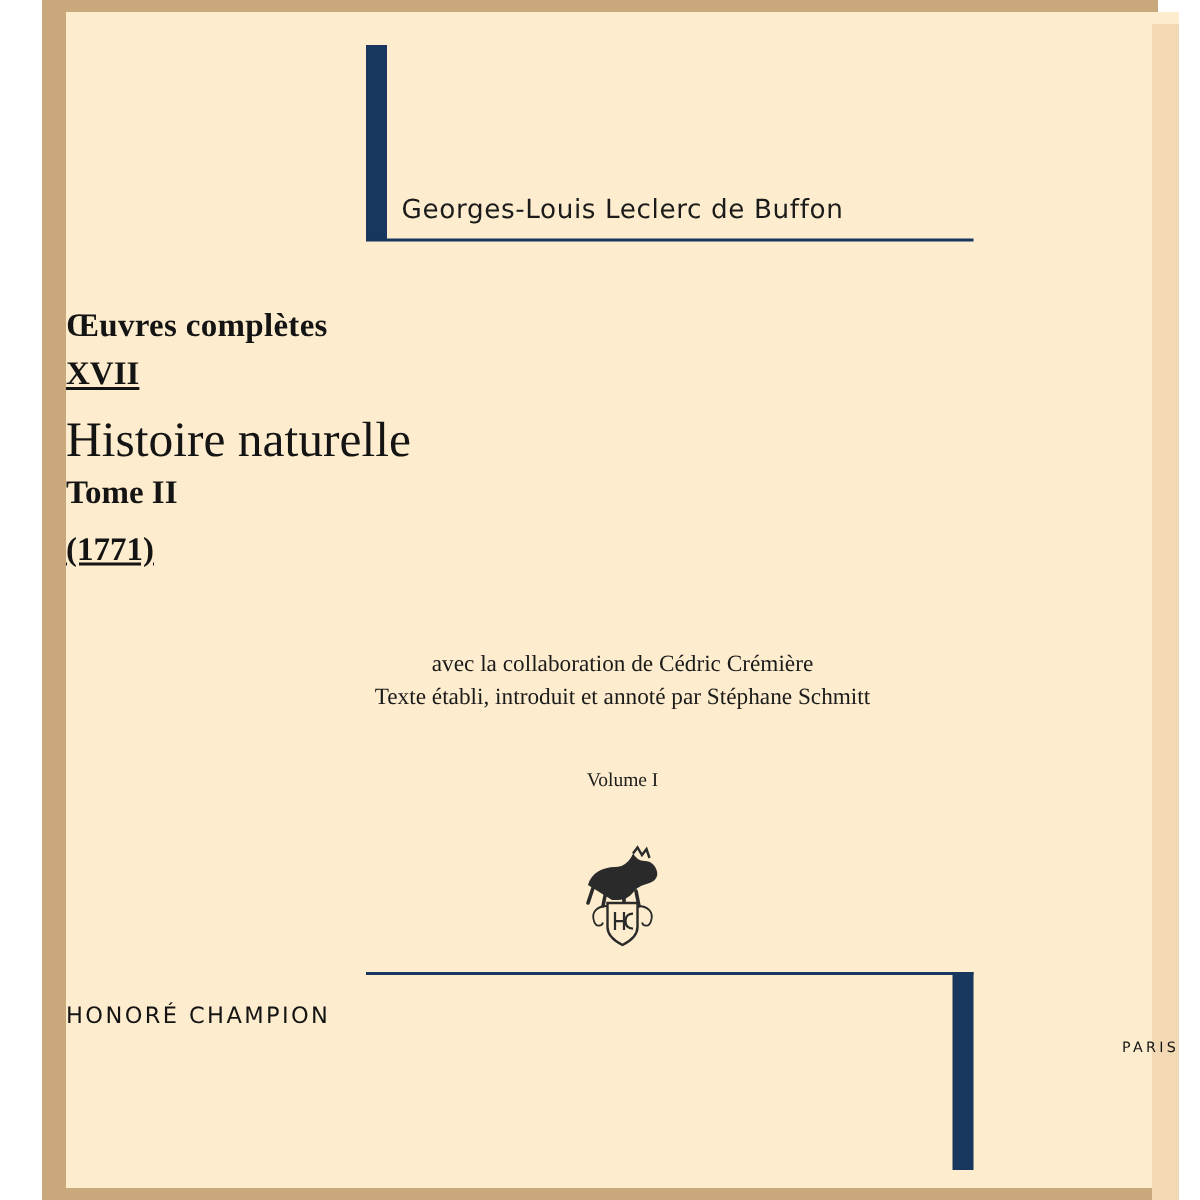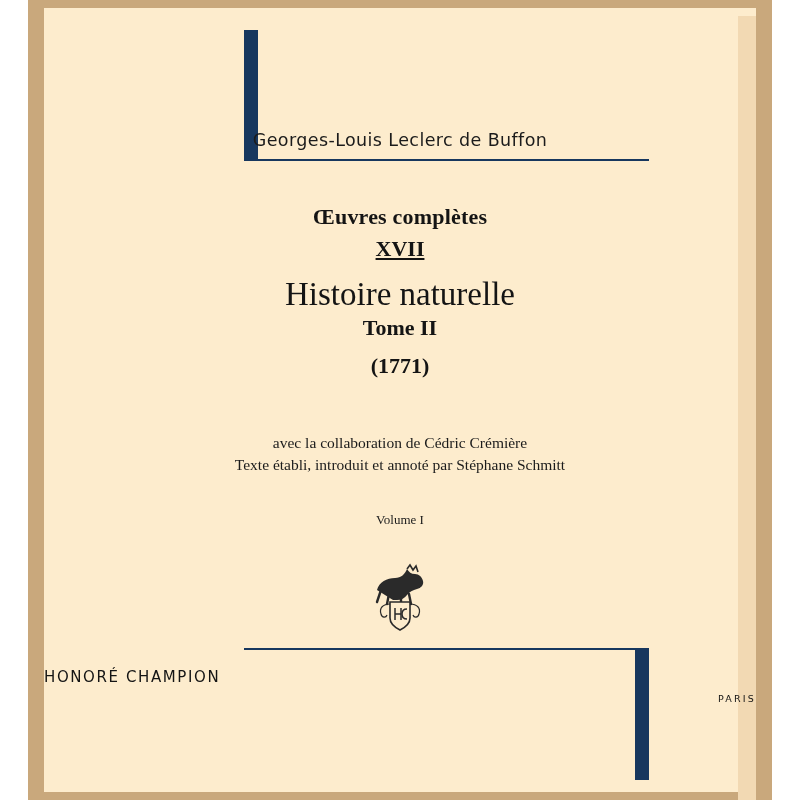--- a/index.html
+++ b/index.html
@@ -29,20 +29,21 @@
     background: #c9a87c;
   }
   
   .cover {
     position: absolute;
     left: 44px;
     top: 8px;
     width: 712px;
     height: 784px;
     background: #fdeccd;
+    padding-left: 30px;
   }
   
   .edge-right {
     position: absolute;
     right: 0px;
     top: 8px;
     width: 18px;
     height: 784px;
     background: #f2d9b3;
   }
@@ -88,21 +89,21 @@
     font-family: "DejaVu Sans", sans-serif;
     font-size: 17.5px;
     letter-spacing: 0.4px;
     color: #1b1b1b;
   }
   .block-title {
     position: absolute;
     left: 0;
     right: 0;
     top: 196px;
-    text-align: center;
+    text-align: left;
     color: #141414;
   }
   .oeuvres {
     font-size: 22px;
     font-weight: bold;
     letter-spacing: 0.2px;
   }
   .volnum {
     font-size: 22px;
     font-weight: bold;
@@ -116,20 +117,21 @@
     margin-top: 12px;
   }
   .tome {
     font-size: 22px;
     font-weight: bold;
   }
   .year {
     font-size: 22px;
     font-weight: bold;
     margin-top: 12px;
+    text-decoration: underline;
   }
   .credits {
     position: absolute;
     left: 0;
     right: 0;
     top: 424px;
     text-align: center;
     font-size: 15.5px;
     line-height: 1.45;
     color: #1b1b1b;

